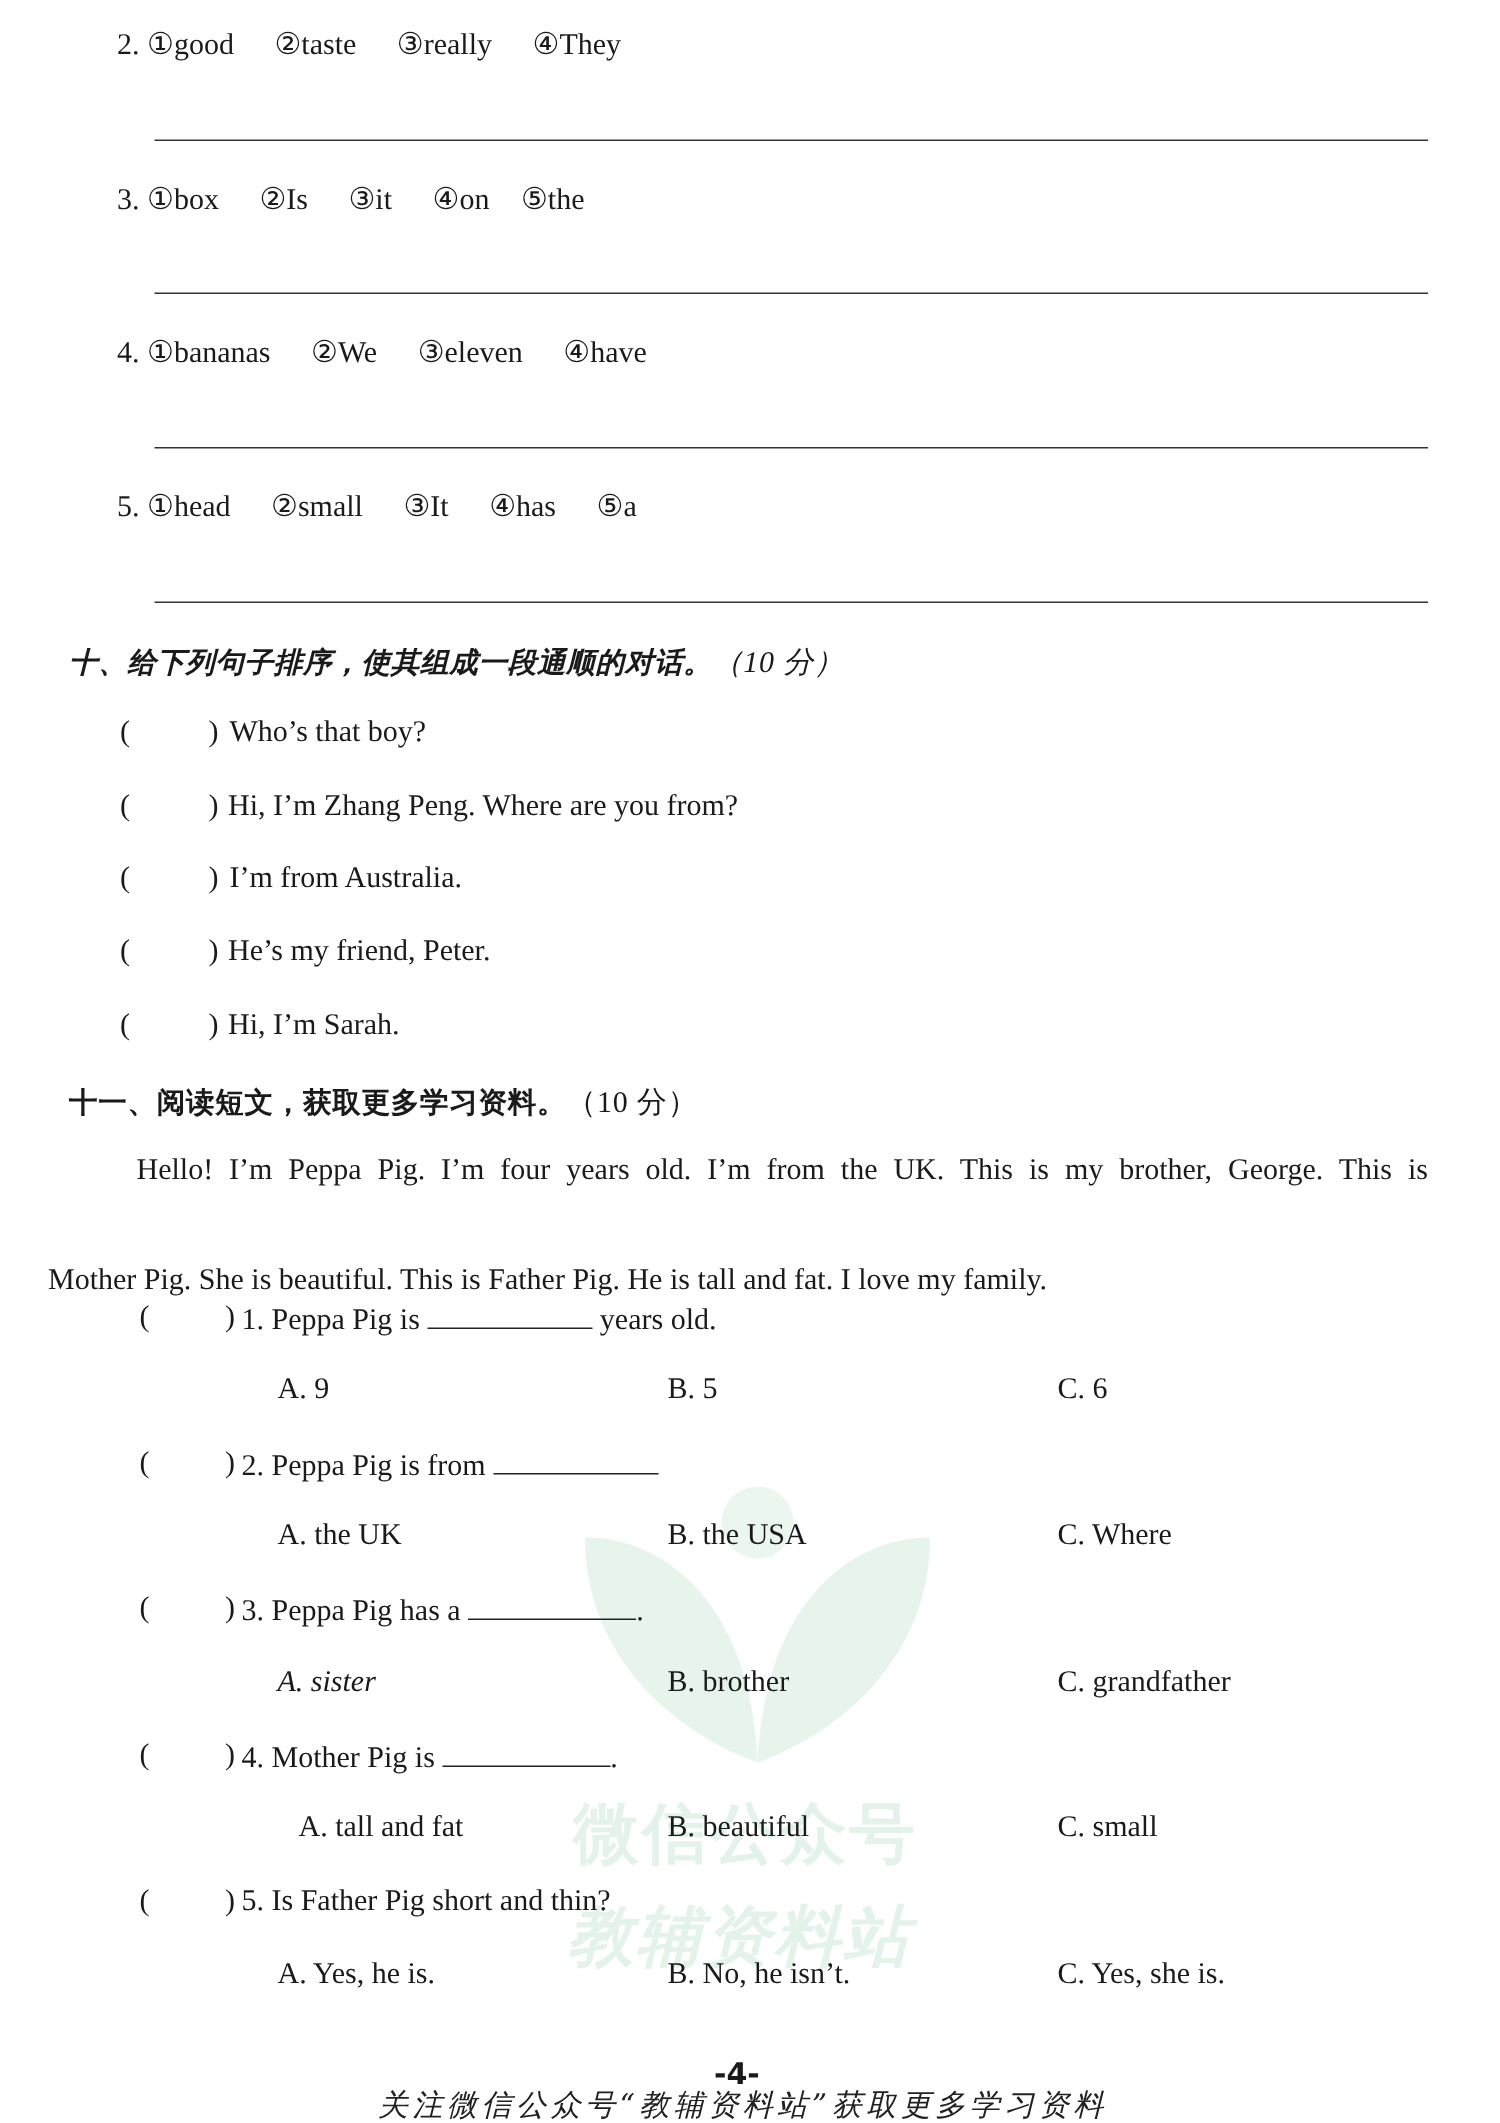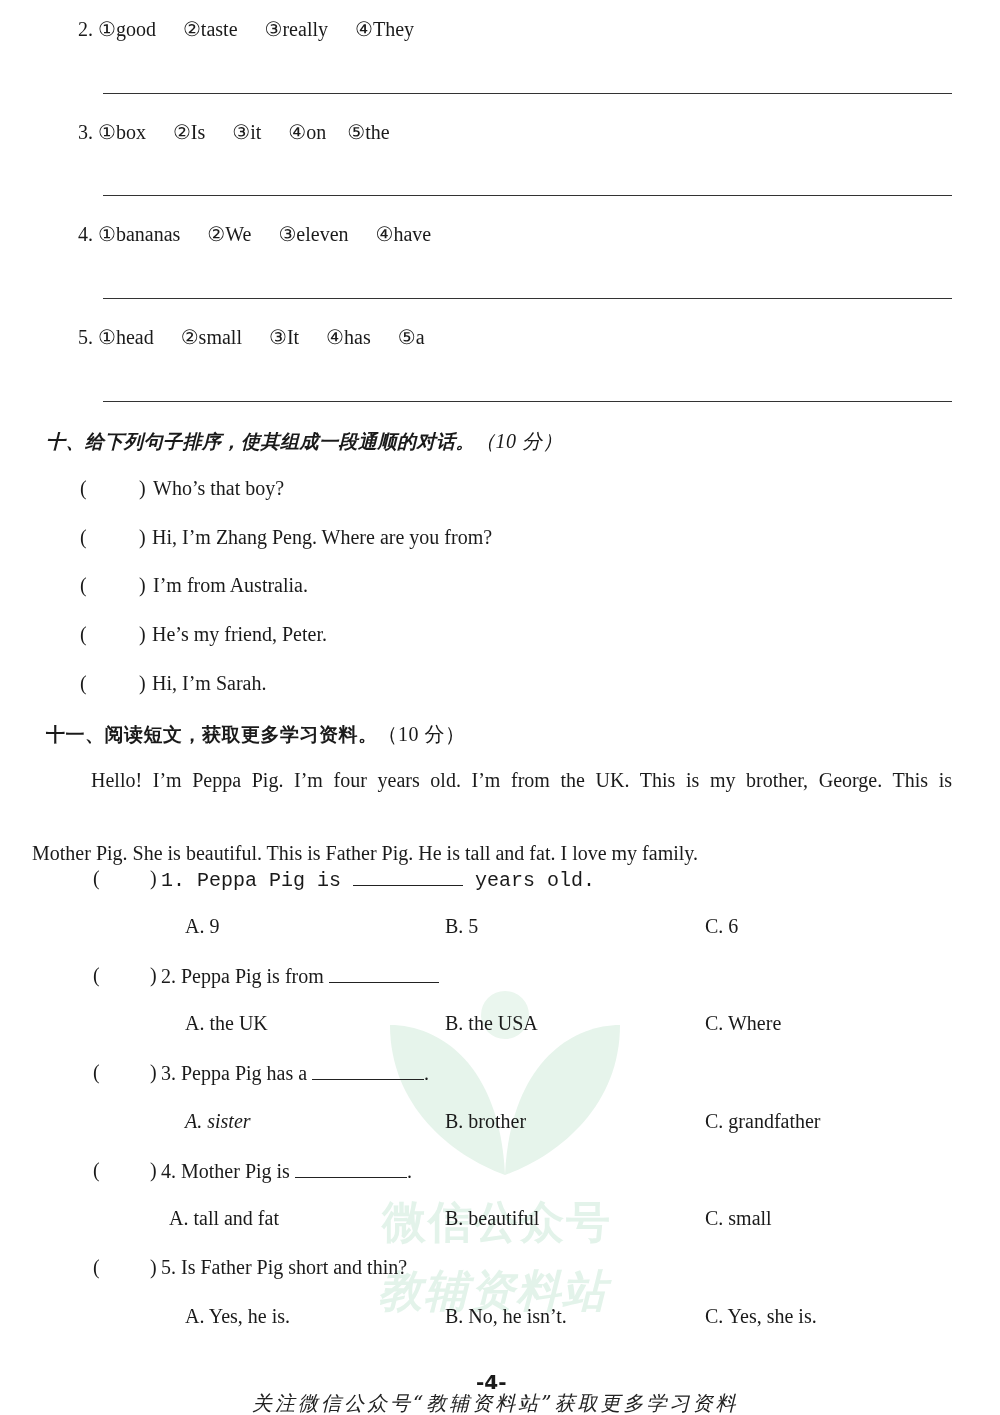--- a/index.html
+++ b/index.html
@@ -118,21 +118,21 @@
 <div class="abs heading" style="left:46px; top:721px;">
   <span>十一、阅读短文，获取更多学习资料。</span><span class="pts">（10 分）</span>
 </div>
 
 <div class="abs serif" style="left:91px; top:769px; width:861px; text-align:justify; text-align-last:justify; white-space:normal;">Hello! I’m Peppa Pig. I’m four years old. I’m from the UK. This is my brother, George. This is</div>
 <div class="abs serif" style="left:32px; top:818px;margin-top:24px;">Mother Pig. She is beautiful. This is Father Pig. He is tall and fat. I love my family.</div>
 
 <div>
   <span class="paren serif" style="left:93px; top:867px;">(</span>
   <span class="paren serif" style="left:150px; top:867px;">)</span>
-  <span class="abs serif" style="left:161px; top:867px;font-family:Liberation Mono, monospace;">
+  <span class="abs serif" style="left:161px; top:867px;">
     <span>1.</span>
     <span>Peppa Pig is </span><span class="blank" style="width:110px;"></span><span> years old.</span>
   </span>
   <span class="opt serif" style="left:185px; top:915px;">A. 9</span>
   <span class="opt serif" style="left:445px; top:915px;">B. 5</span>
   <span class="opt serif" style="left:705px; top:915px;">C. 6</span>
 </div>
 
 <div>
   <span class="paren serif" style="left:93px; top:964px;">(</span>
@@ -158,21 +158,21 @@
   <span class="opt serif" style="left:705px; top:1110px;">C. grandfather</span>
 </div>
 
 <div>
   <span class="paren serif" style="left:93px; top:1159px;">(</span>
   <span class="paren serif" style="left:150px; top:1159px;">)</span>
   <span class="abs serif" style="left:161px; top:1159px;">
     <span>4.</span>
     <span>Mother Pig is </span><span class="blank" style="width:112px;"></span><span>.</span>
   </span>
-  <span class="opt serif" style="left:169px; top:1207px;">A. tall and fat</span>
+  <span class="opt serif" style="left:199px; top:1207px;">A. tall and fat</span>
   <span class="opt serif" style="left:445px; top:1207px;">B. beautiful</span>
   <span class="opt serif" style="left:705px; top:1207px;">C. small</span>
 </div>
 
 <div>
   <span class="paren serif" style="left:93px; top:1256px;">(</span>
   <span class="paren serif" style="left:150px; top:1256px;">)</span>
   <span class="abs serif" style="left:161px; top:1256px;">
     <span>5.</span>
     <span>Is Father Pig short and thin?</span><span></span>

